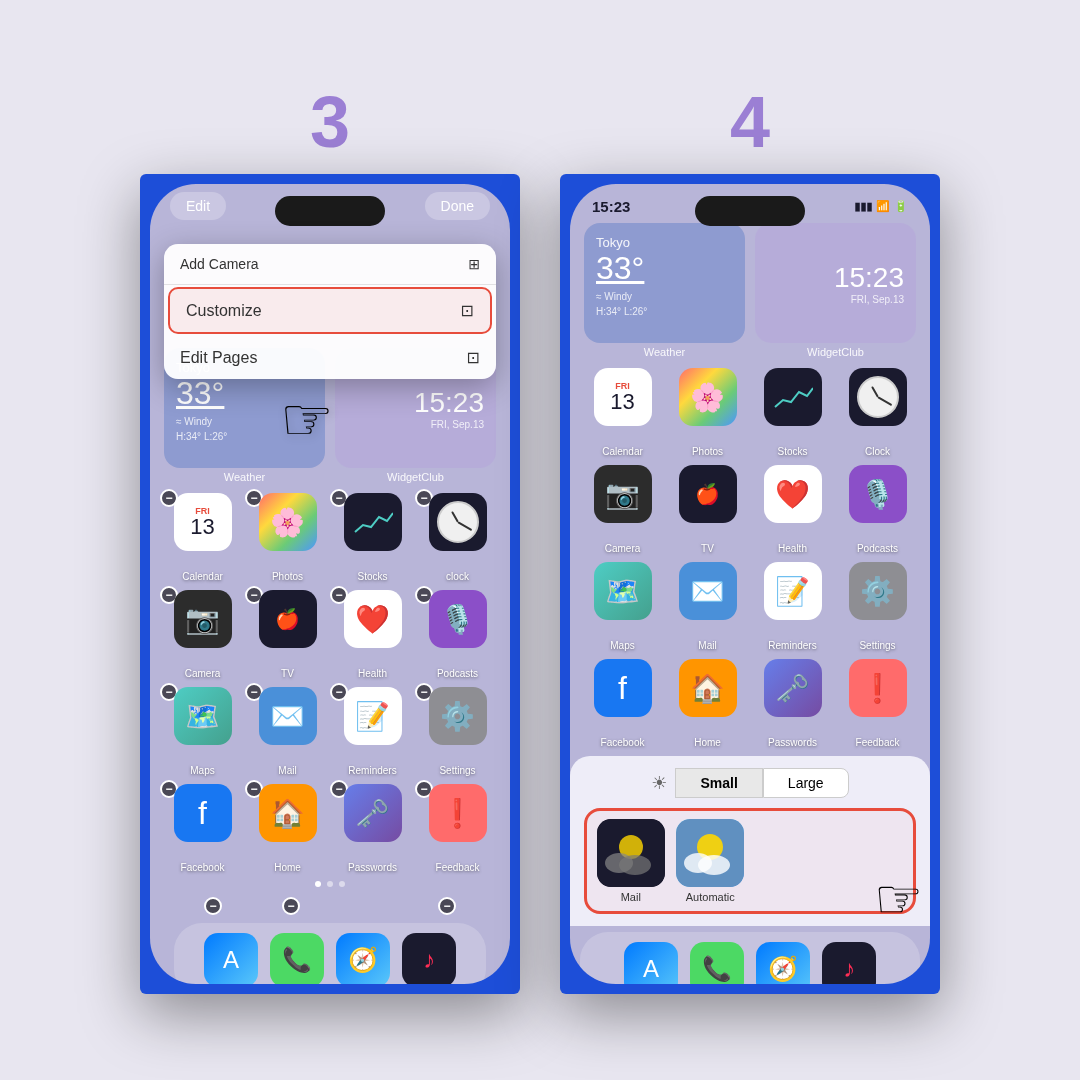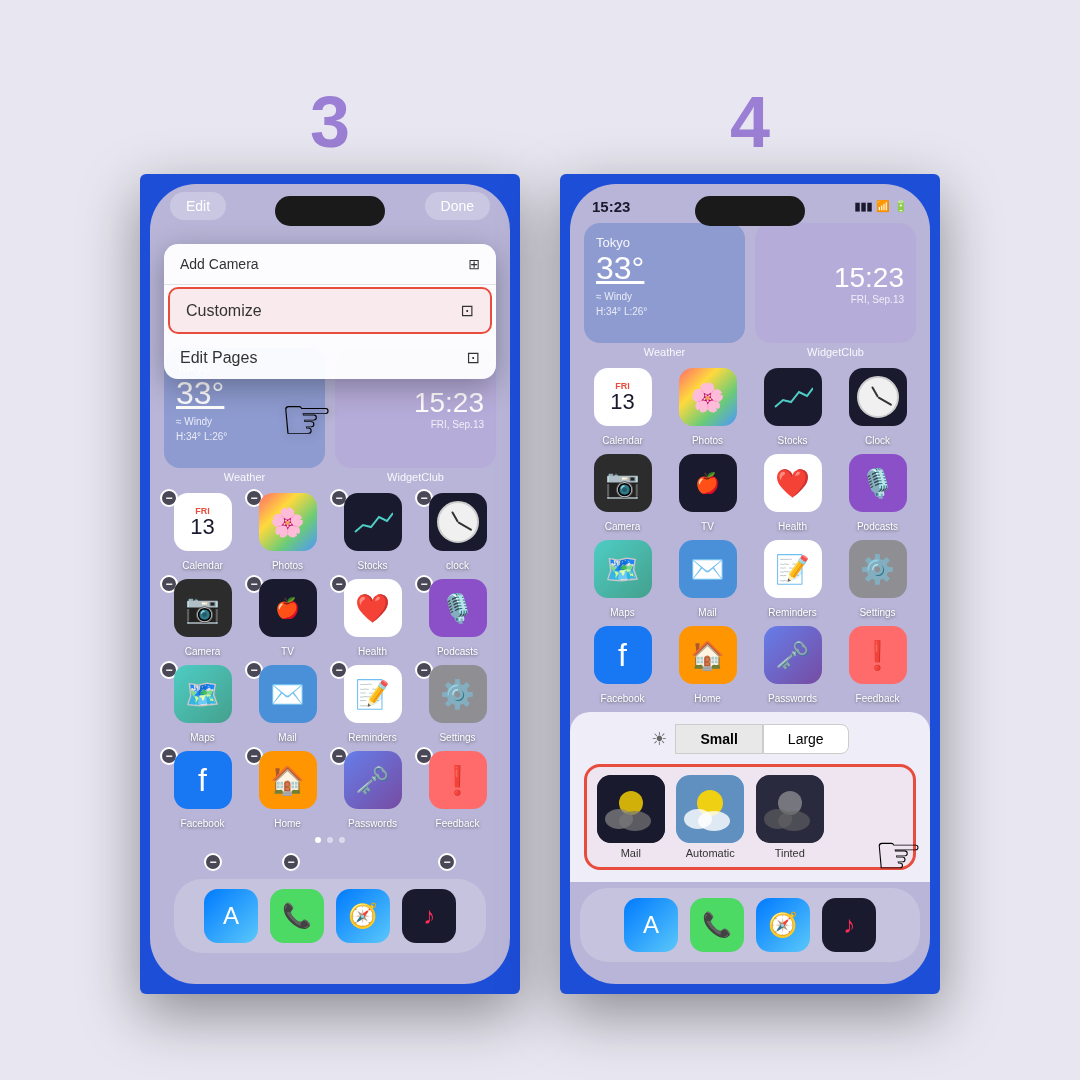--- a/index.html
+++ b/index.html
@@ -123,21 +123,21 @@
       display: grid;
       grid-template-columns: repeat(4, 1fr);
       gap: 8px;
       margin-bottom: 8px;
     }
 
     .app-item {
       display: flex;
       flex-direction: column;
       align-items: center;
-      gap: 9px;
+      gap: 20px;
       position: relative;
     }
 
     .app-icon {
       width: 58px;
       height: 58px;
       border-radius: 14px;
       display: flex;
       align-items: center;
       justify-content: center;
@@ -754,31 +754,20 @@
               <svg width="68" height="68" viewBox="0 0 68 68">
                 <rect width="68" height="68" rx="14" fill="#6090c0"></rect>
                 <circle cx="34" cy="28" r="13" fill="#ffd700" opacity="0.9"></circle>
                 <ellipse cx="22" cy="44" rx="14" ry="10" fill="white" opacity="0.8"></ellipse>
                 <ellipse cx="38" cy="46" rx="16" ry="10" fill="white" opacity="0.8"></ellipse>
               </svg>
             </div>
             <div class="widget-option-label">Automatic</div>
           </div>
 
-          <div class="widget-option">
-            <div class="widget-preview widget-preview-tinted">
-              <svg width="68" height="68" viewBox="0 0 68 68">
-                <rect width="68" height="68" rx="14" fill="#2a2a3e"></rect>
-                <circle cx="34" cy="28" r="12" fill="#aaa" opacity="0.6"></circle>
-                <ellipse cx="22" cy="44" rx="14" ry="10" fill="#666" opacity="0.6"></ellipse>
-                <ellipse cx="38" cy="46" rx="16" ry="10" fill="#666" opacity="0.6"></ellipse>
-              </svg>
-            </div>
-            <div class="widget-option-label">Tinted</div>
-          </div>
 
           <div style="position:absolute; bottom: -20px; right: -10px; font-size:55px; transform:scaleX(-1);">☜</div>
         </div>
       </div>
 
       <div class="dock" style="margin: 6px 10px 6px;">
         <div class="app-icon icon-appstore" style="width:54px;height:54px;font-size:24px; color:white;">A</div>
         <div class="app-icon icon-phone" style="width:54px;height:54px;font-size:24px;">📞</div>
         <div class="app-icon icon-safari" style="width:54px;height:54px;font-size:24px;">🧭</div>
         <div class="app-icon icon-music" style="width:54px;height:54px;font-size:24px; color:#ff2d55;">♪</div>

